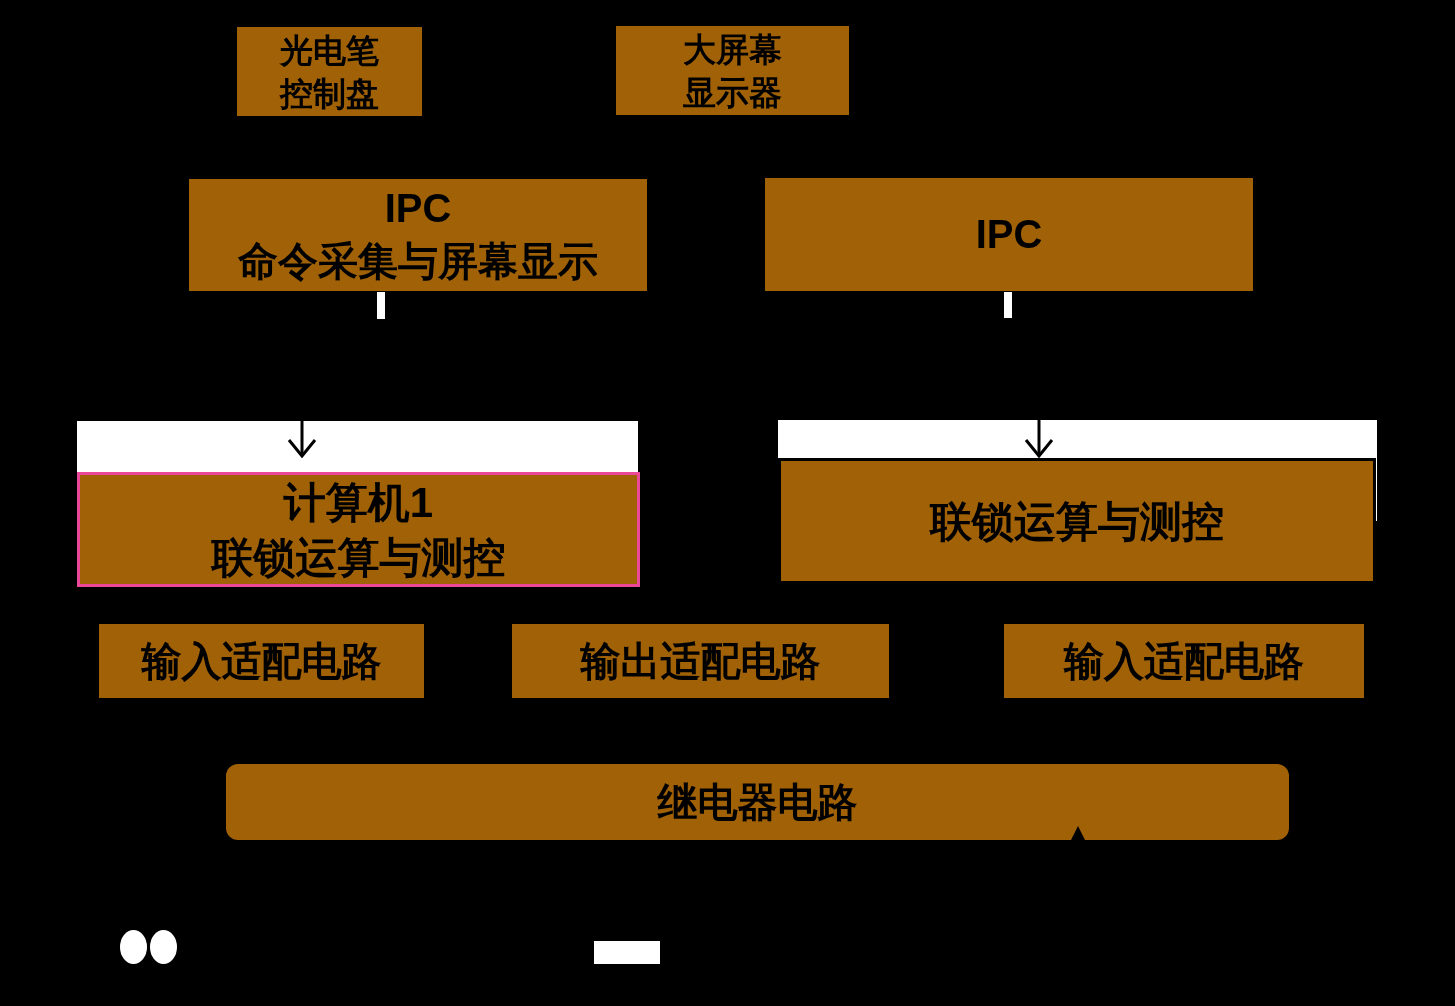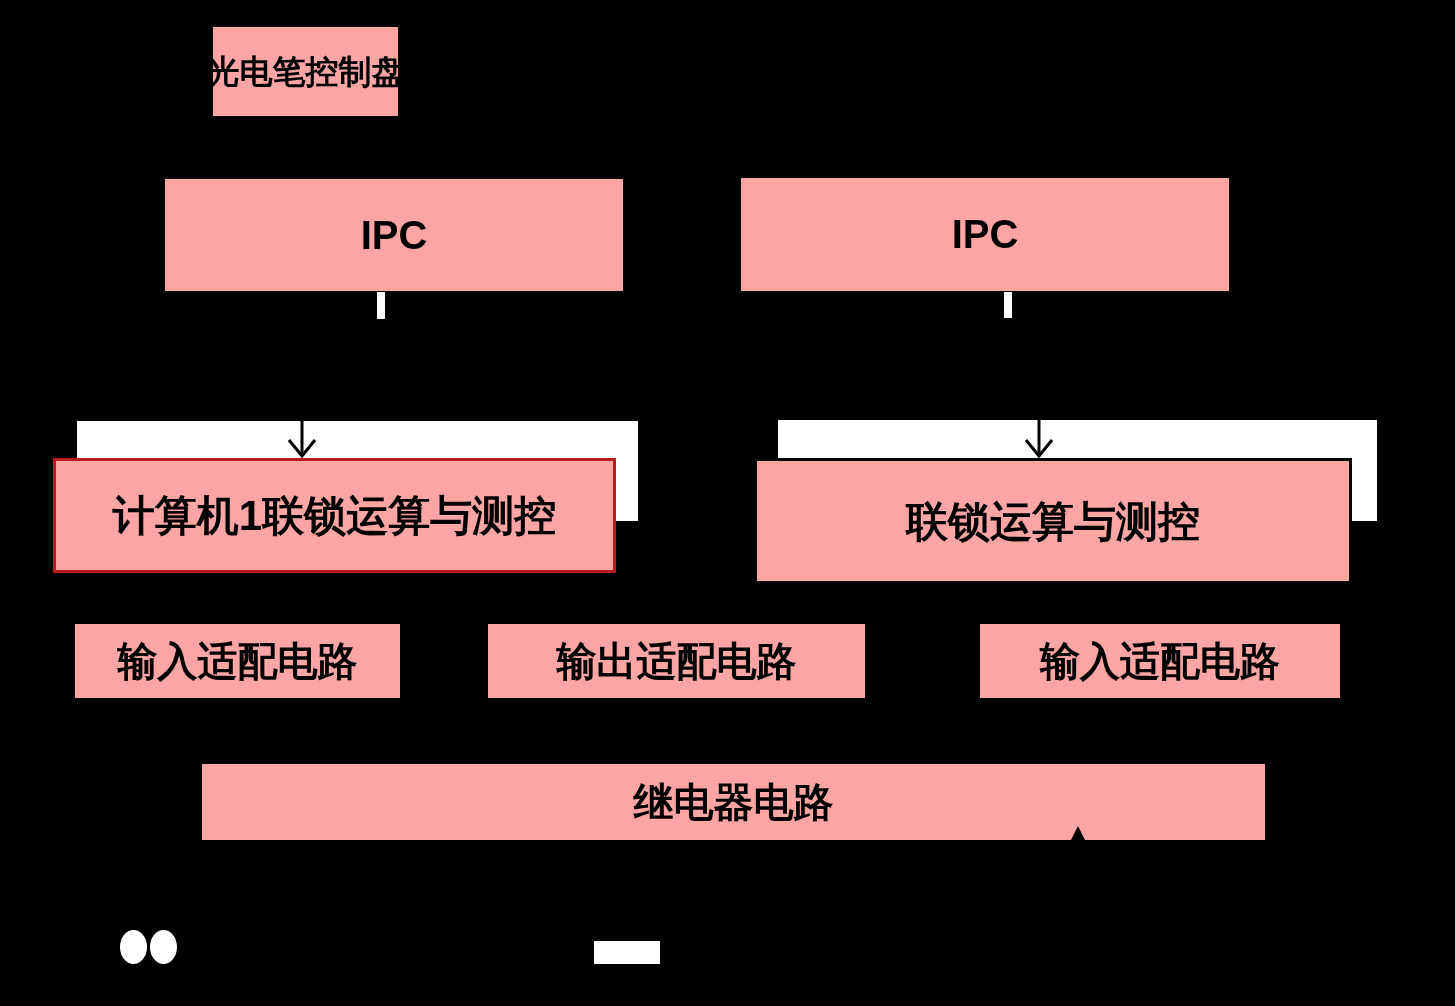--- a/index.html
+++ b/index.html
@@ -1,50 +1,50 @@
 <!DOCTYPE html>
 <html><head>
 <meta charset="utf-8">
 <style>
   html,body{margin:0;padding:0;background:#000;}
   #canvas{
     position:relative;width:1455px;height:1006px;background:#000;overflow:hidden;
     font-family:"Liberation Sans","DejaVu Sans",sans-serif;font-weight:bold;color:#000;
   }
   .node{
-    position:absolute;background:#fca5a5;display:flex;flex-direction:row;
-    align-items:center;justify-content:center;text-align:center;
+    position:absolute;background:#a16207;display:flex;flex-direction:column;
+    align-items:center;justify-content:center;text-align:center;margin-left:24px;
   }
   .node .ln{display:block;white-space:nowrap;}
   
   #pen-panel{left:213px;top:27px;width:185px;height:89px;font-size:33px;line-height:43px;}
   #big-screen{left:592px;top:26px;width:233px;height:89px;font-size:33px;line-height:43px;}
   
   #ipc1{left:165px;top:179px;width:458px;height:112px;font-size:40px;line-height:53px;}
   #ipc2{left:741px;top:178px;width:488px;height:113px;font-size:40px;line-height:53px;}
   
   .stub{position:absolute;background:#fff;}
   #stub1{left:377px;top:292px;width:8px;height:27px;}
   #stub2{left:1004px;top:292px;width:8px;height:26px;}
   
   .backbox{position:absolute;background:#fff;}
   #back1{left:77px;top:421px;width:561px;height:100px;}
   #back2{left:778px;top:420px;width:599px;height:101px;}
-  #computer1{left:53px;top:458px;width:557px;height:109px;border:3px solid #b91c1c;font-size:42px;line-height:55px;}
+  #computer1{left:53px;top:472px;width:557px;height:109px;border:3px solid #ec4899;font-size:42px;line-height:55px;}
   #computer2{left:754px;top:458px;width:592px;height:120px;border:3px solid #000;font-size:42px;line-height:55px;}
   
   .arrow-svg{position:absolute;}
   #arrow1{left:282px;top:421px;}
   #arrow2{left:1019px;top:420px;}
   
   #adapter-in-left{left:75px;top:624px;width:325px;height:74px;font-size:40px;}
   #adapter-out{left:488px;top:624px;width:377px;height:74px;font-size:40px;align-items:center;}
   #adapter-in-right{left:980px;top:624px;width:360px;height:74px;font-size:40px;}
   
-  #relay{left:202px;top:764px;width:1063px;height:76px;font-size:40px;}
+  #relay{left:202px;top:764px;width:1063px;height:76px;font-size:40px;border-radius:12px;}
   
   #relay-arrowhead{
     position:absolute;left:1071px;top:826px;width:0;height:0;
     border-left:7px solid transparent;border-right:7px solid transparent;
     border-bottom:14px solid #000;
   }
   
   .dot{position:absolute;background:#fff;border-radius:50%;}
   #dot1{left:120px;top:930px;width:27px;height:34px;}
   #dot2{left:150px;top:930px;width:27px;height:34px;}
@@ -52,23 +52,28 @@
 </style>
 </head>
 <body>
 
 <div id="canvas">
 
   <div class="node" id="pen-panel">
     <span class="ln">光电笔</span>
     <span class="ln">控制盘</span>
   </div>
+  <div class="node" id="big-screen">
+    <span class="ln">大屏幕</span>
+    <span class="ln">显示器</span>
+  </div>
 
   <div class="node" id="ipc1">
     <span class="ln">IPC</span>
+    <span class="ln">命令采集与屏幕显示</span>
   </div>
   <div class="node" id="ipc2">
     <span class="ln">IPC</span>
   </div>
 
   <div class="stub" id="stub1"></div>
   <div class="stub" id="stub2"></div>
 
   <div class="backbox" id="back1"></div>
   <svg class="arrow-svg" id="arrow1" width="40" height="37">

